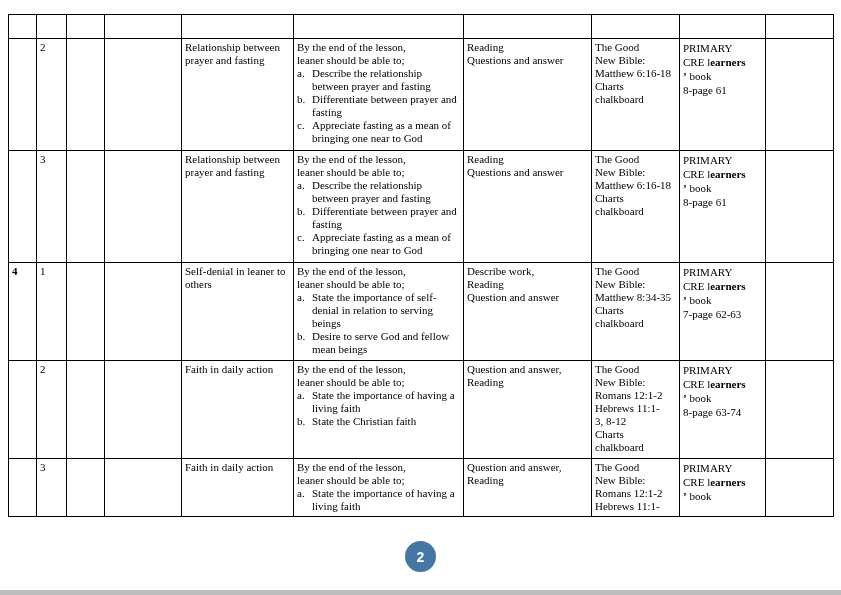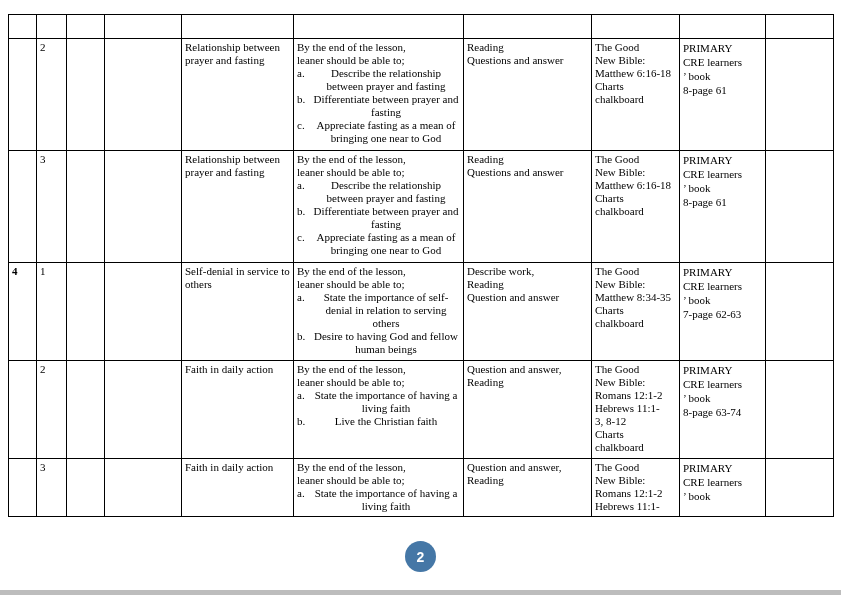--- a/index.html
+++ b/index.html
@@ -21,24 +21,24 @@
   tr.h24{height:24px;}
   tr.h112{height:112px;}
   tr.h98{height:98px;}
   tr.h58{height:58px;}
   .pre{white-space:pre-line;}
   .c-week{vertical-align:middle;font-weight:bold;padding-left:5px;}
   .c-lesson{vertical-align:middle;padding-left:19px;}
   .c-topic{vertical-align:middle;padding-left:4px;}
   .c-obj .obj-item{display:flex;}
   .c-obj .letter{flex:0 0 15px;}
-  .c-obj .otext{flex:1;text-align:center;}
+  .c-obj .otext{flex:1;}
   .va-mid{vertical-align:middle;}
   .va-bot{vertical-align:bottom;}
-  .b{font-weight:normal;}
+  .b{font-weight:bold;}
   .ref div{line-height:14px;}
   .page-badge{
     position:absolute;left:405px;top:541px;width:31px;height:31px;
     border-radius:50%;background:#4577a6;color:#fff;
     font-family:"Liberation Sans", sans-serif;font-weight:bold;font-size:14px;
     display:flex;align-items:center;justify-content:center;
   }
   .page-edge{
     position:absolute;left:0;bottom:0;width:841px;height:5px;background:#bdbdbd;
   }
@@ -150,31 +150,31 @@
       <div>8-page 61</div>
     </td>
     <td></td>
   </tr>
 
   <tr class="h98">
     <td class="c-week">4</td>
     <td class="c-lesson">1</td>
     <td></td>
     <td></td>
-    <td class="c-topic">Self-denial in service to others</td>
-    <td class="c-obj">
-      <div class="pre">By the end of the lesson,
-leaner should be able to;</div>
-      <div class="obj-item">
-              <span class="letter">a.</span>
-              <span class="otext">State the importance of self-denial in relation to serving others</span>
-            </div>
-      <div class="obj-item">
-              <span class="letter">b.</span>
-              <span class="otext">Desire to having God and fellow human beings</span>
+    <td class="c-topic">Self-denial in leaner to others</td>
+    <td class="c-obj">
+      <div class="pre">By the end of the lesson,
+leaner should be able to;</div>
+      <div class="obj-item">
+              <span class="letter">a.</span>
+              <span class="otext">State the importance of self-denial in relation to serving beings</span>
+            </div>
+      <div class="obj-item">
+              <span class="letter">b.</span>
+              <span class="otext">Desire to serve God and fellow mean beings</span>
             </div>
     </td>
     <td class="pre">Describe work,
 Reading
 Question and answer</td>
     <td class="pre va-bot">The Good
 New Bible:
 Matthew 8:34-35
 Charts
 chalkboard</td>
@@ -195,21 +195,21 @@
     <td class="c-topic">Faith in daily action</td>
     <td class="c-obj va-mid">
       <div class="pre">By the end of the lesson,
 leaner should be able to;</div>
       <div class="obj-item">
               <span class="letter">a.</span>
               <span class="otext">State the importance of having a living faith</span>
             </div>
       <div class="obj-item">
               <span class="letter">b.</span>
-              <span class="otext">Live the Christian faith</span>
+              <span class="otext">State the Christian faith</span>
             </div>
     </td>
     <td class="pre">Question and answer,
 Reading</td>
     <td class="pre">The Good
 New Bible:
 Romans 12:1-2
 Hebrews 11:1-
 3, 8-12
 Charts

